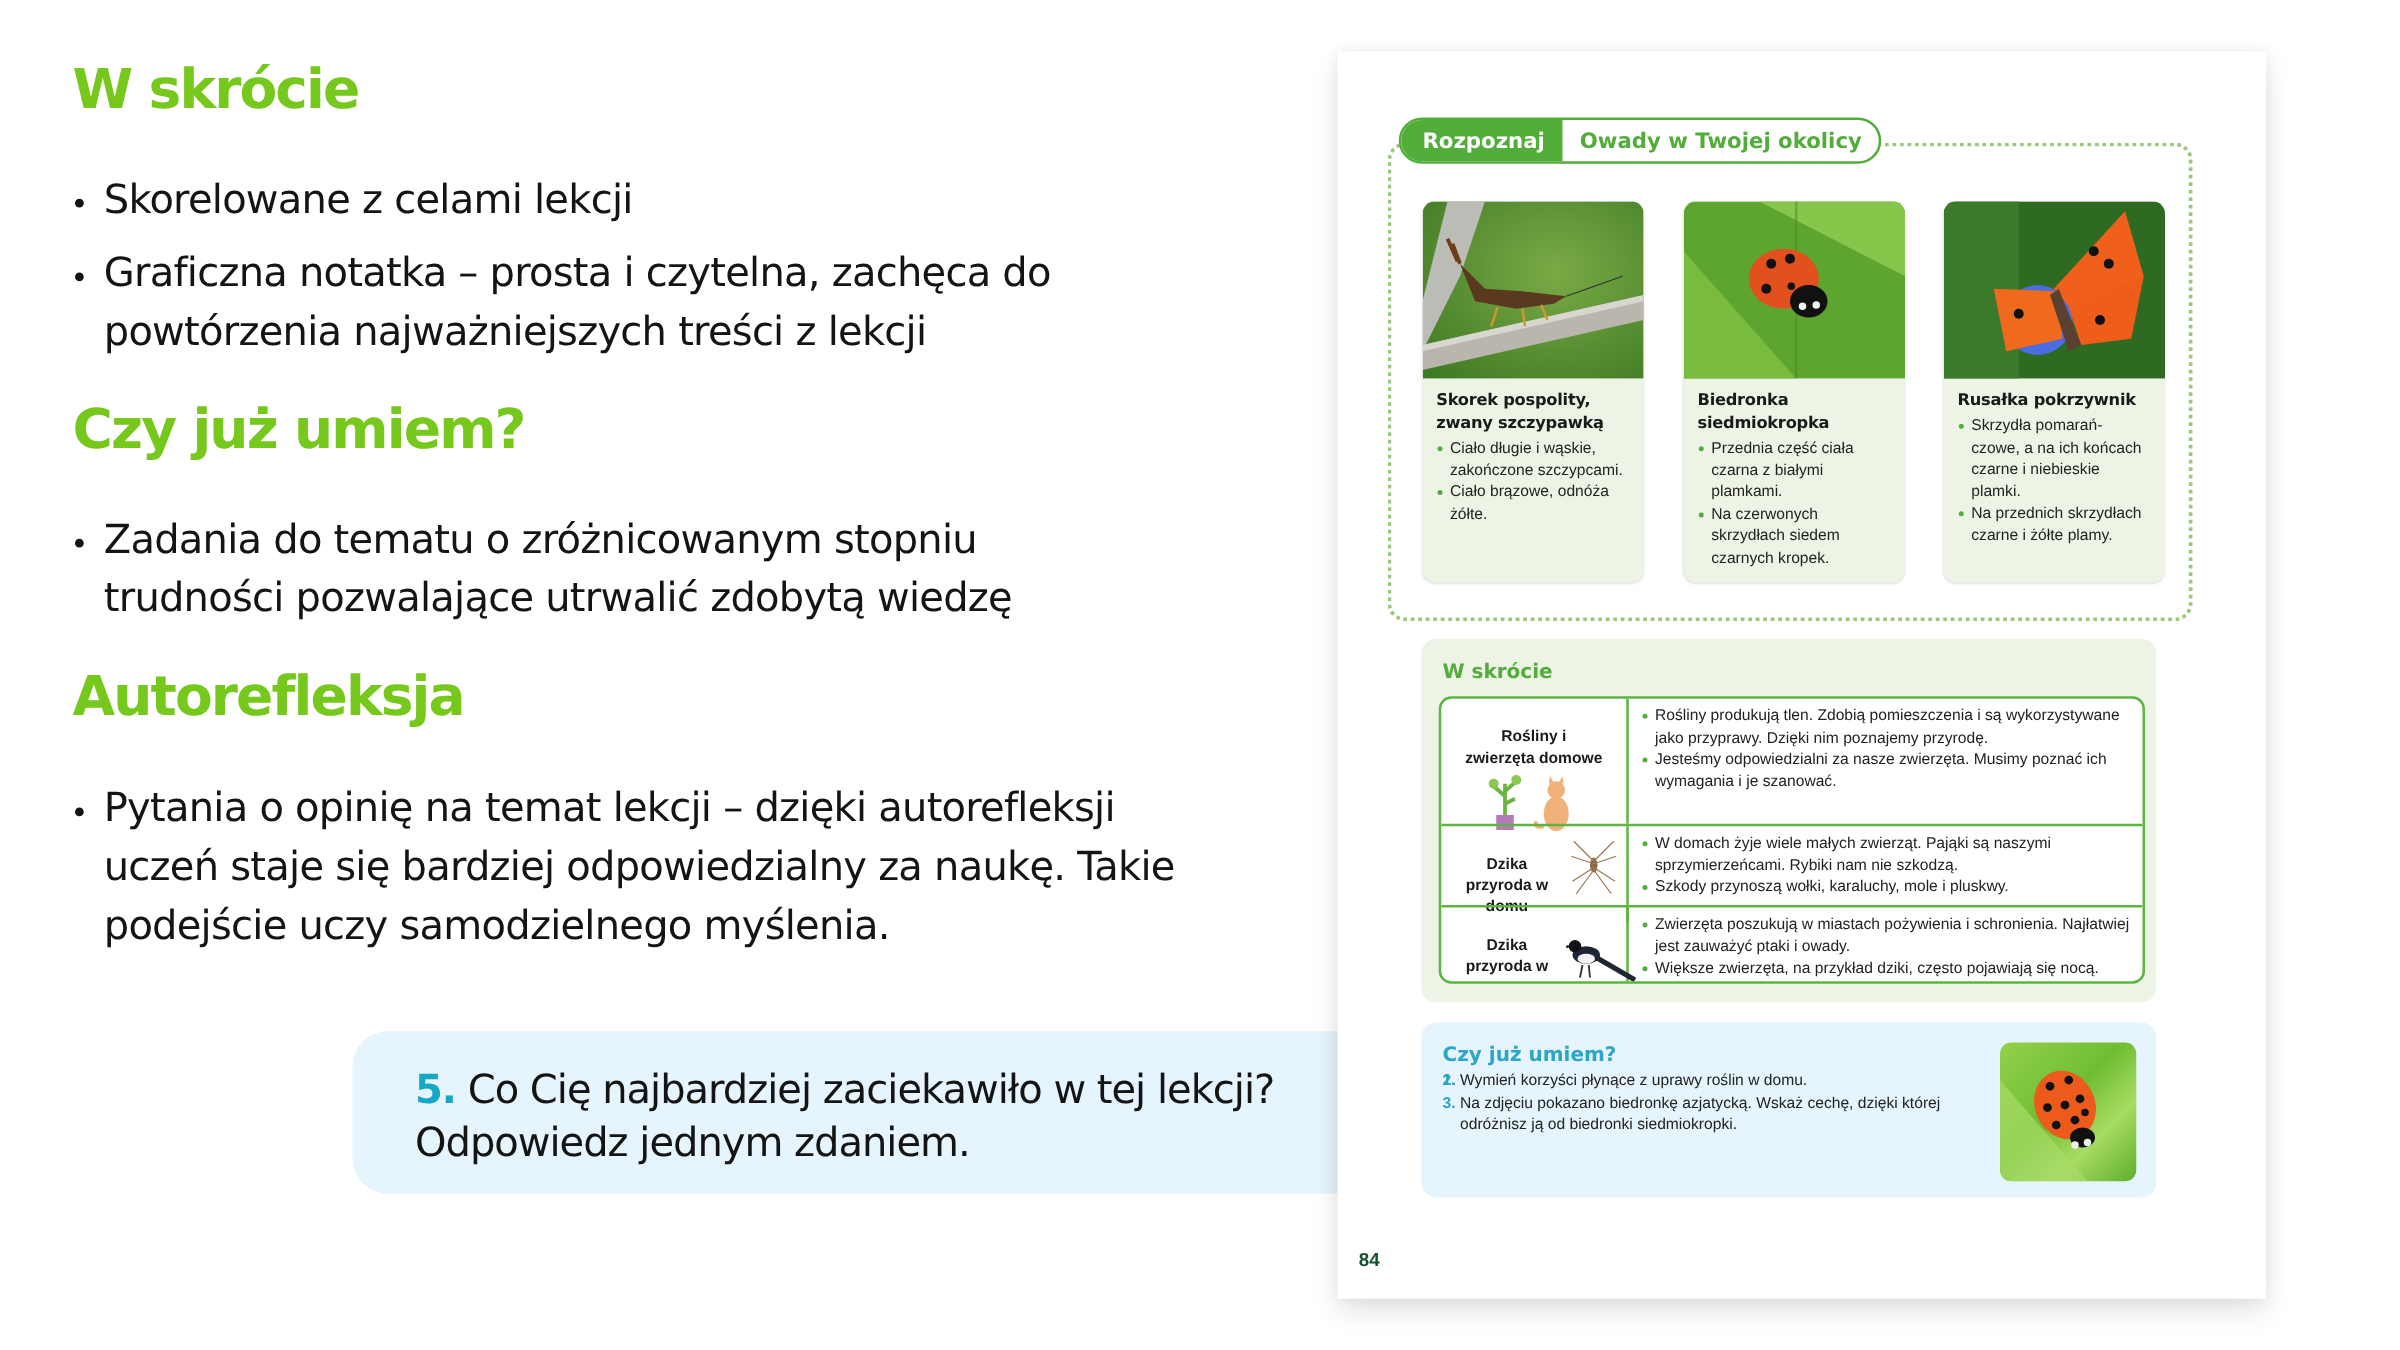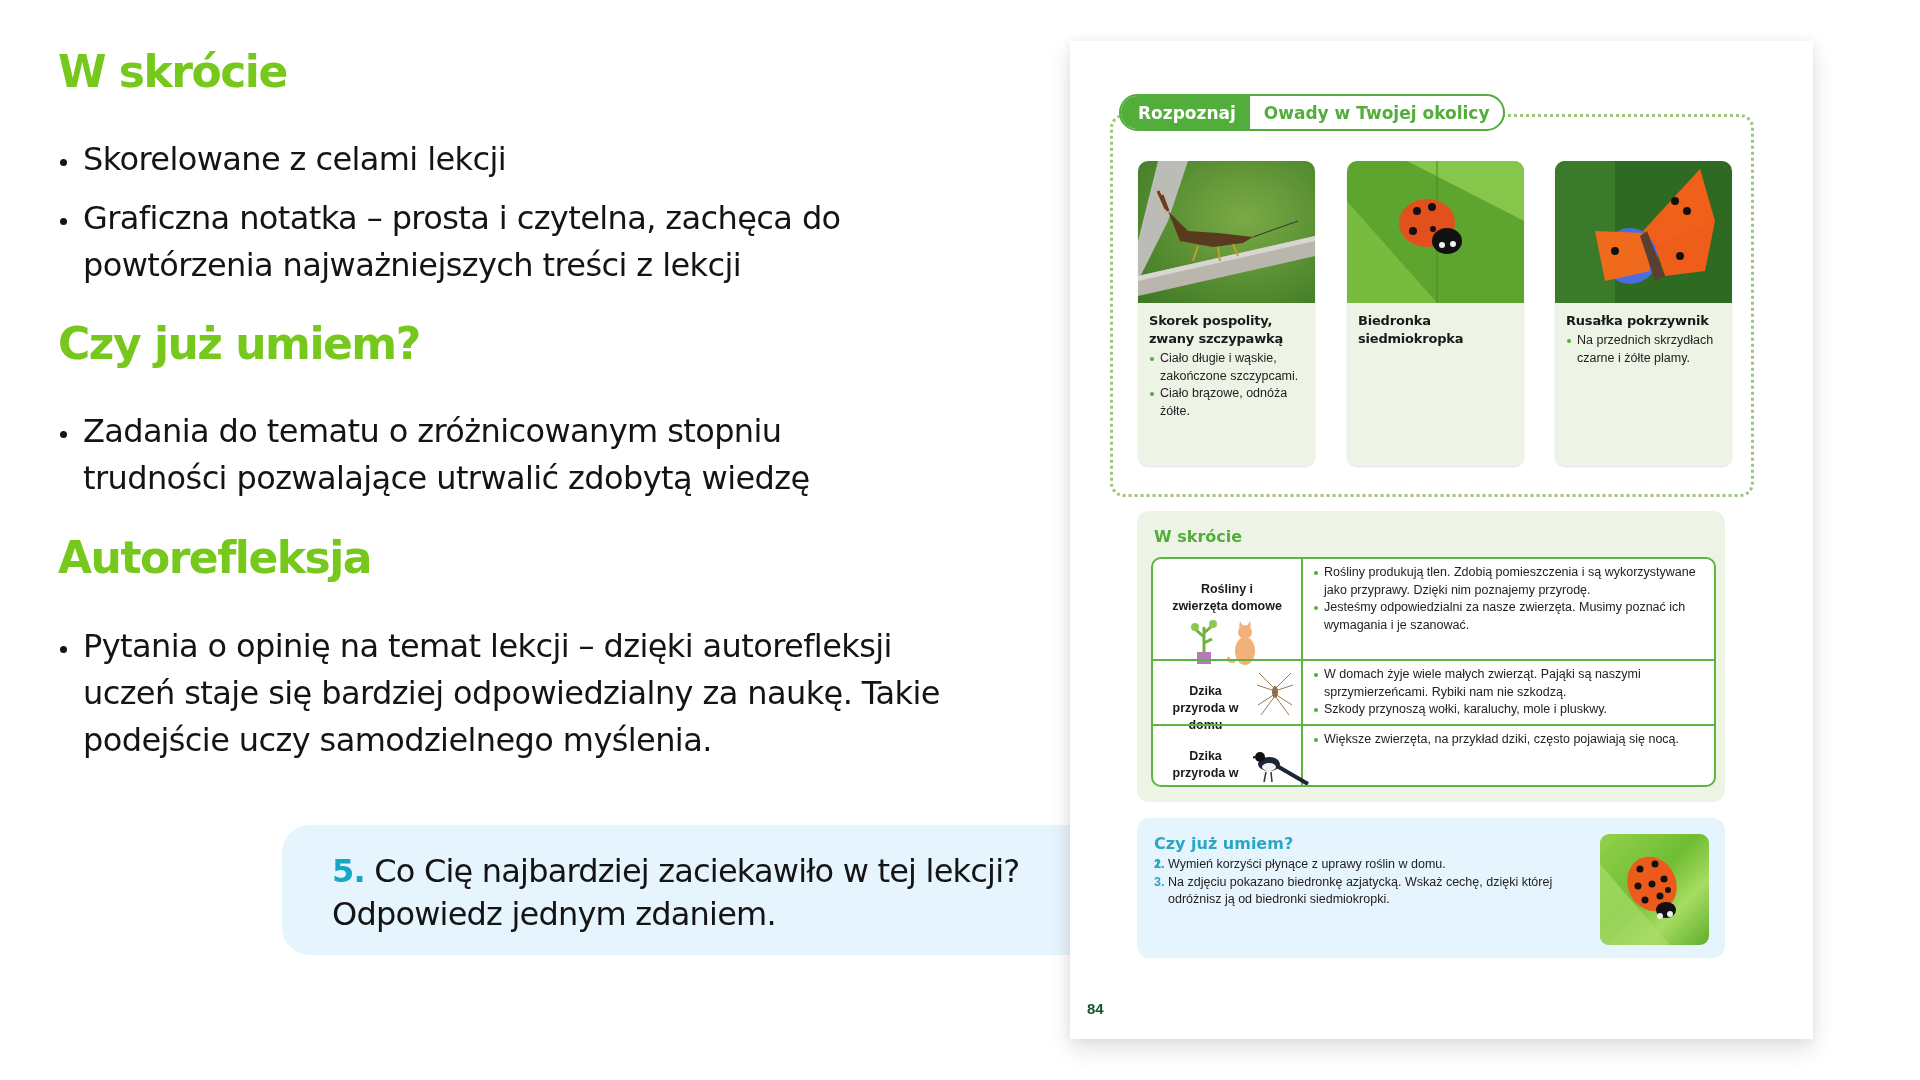--- a/index.html
+++ b/index.html
@@ -190,20 +190,24 @@
         <circle cx="70" cy="50" r="4" fill="#111"></circle>
           <circle cx="85" cy="46" r="4" fill="#111"></circle>
         <circle cx="66" cy="70" r="4" fill="#111"></circle>
           <circle cx="86" cy="68" r="3" fill="#111"></circle>
         <circle cx="95" cy="84" r="3" fill="#f2f2f2"></circle>
           <circle cx="106" cy="83" r="3" fill="#f2f2f2"></circle>
       </svg>
     </div>
     <div class="body">
       <h4>Biedronka siedmiokropka</h4>
+      <ul>
+        <li>Przednia część ciała czarna z białymi plamkami.</li>
+        <li>Na czerwonych skrzydłach siedem czarnych kropek.</li>
+      </ul>
     </div>
   </div>
 
   <div class="pg card" style="left:485px">
     <div class="photo">
       <svg width="177" height="142" viewBox="0 0 177 142">
         <rect width="177" height="142" fill="#2f6a22"></rect>
         <rect x="0" y="0" width="60" height="142" fill="#3b7a2a"></rect>
         <circle cx="75" cy="95" r="28" fill="#4a6ee0"></circle>
         <circle cx="75" cy="95" r="18" fill="#6a8af0"></circle>
@@ -213,20 +217,21 @@
         <path d="M92 70 L110 115 L100 120 L85 75 Z" fill="#5a4030"></path>
         <circle cx="120" cy="40" r="4" fill="#111"></circle>
           <circle cx="132" cy="50" r="4" fill="#111"></circle>
         <circle cx="60" cy="90" r="4" fill="#111"></circle>
           <circle cx="125" cy="95" r="4" fill="#111"></circle>
       </svg>
     </div>
     <div class="body">
       <h4>Rusałka pokrzywnik</h4>
       <ul>
+        <li>Skrzydła pomarań- czowe, a na ich końcach czarne i niebieskie plamki.</li>
         <li>Na przednich skrzydłach czarne i żółte plamy.</li>
       </ul>
     </div>
   </div>
 
   <div class="pg summary-box"></div>
   <div class="pg summary-title">W skrócie</div>
   <div class="pg tbl">
     <div class="row" style="top:0;height:100px">
       <div class="cat">
@@ -271,20 +276,21 @@
           <ellipse cx="16" cy="16" rx="11" ry="7" fill="#1d2636"></ellipse>
           <ellipse cx="16" cy="19" rx="7" ry="4" fill="#f2f2f2"></ellipse>
           <circle cx="7" cy="9" r="5" fill="#111"></circle>
           <path d="M2 9 L-2 10" stroke="#111" stroke-width="2"></path>
           <path d="M24 18 L55 36" stroke="#1d2636" stroke-width="4"></path>
           <path d="M13 24 L11 34 M18 24 L19 34" stroke="#333" stroke-width="1.5"></path>
         </svg>
       </div>
       <div class="desc">
         <ul>
+          <li>Zwierzęta poszukują w miastach pożywienia i schronienia. Najłatwiej jest zauważyć ptaki i owady.</li>
           <li>Większe zwierzęta, na przykład dziki, często pojawiają się nocą.</li>
         </ul>
       </div>
     </div>
   </div>
 
   <div class="pg quiz-box"></div>
   <div class="pg quiz-title">Czy już umiem?</div>
   <ol class="pg quiz-list">
     <li><span class="n">1.</span></li>

